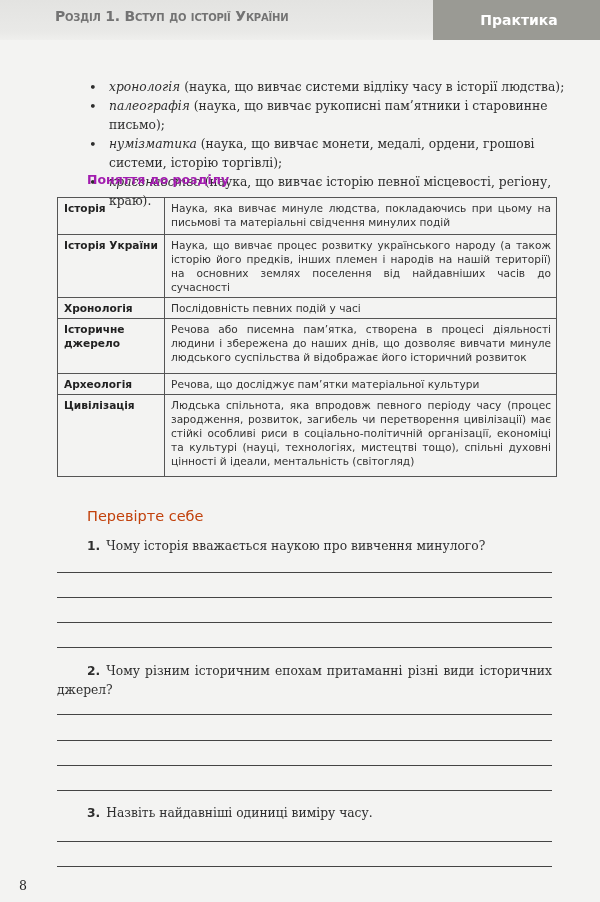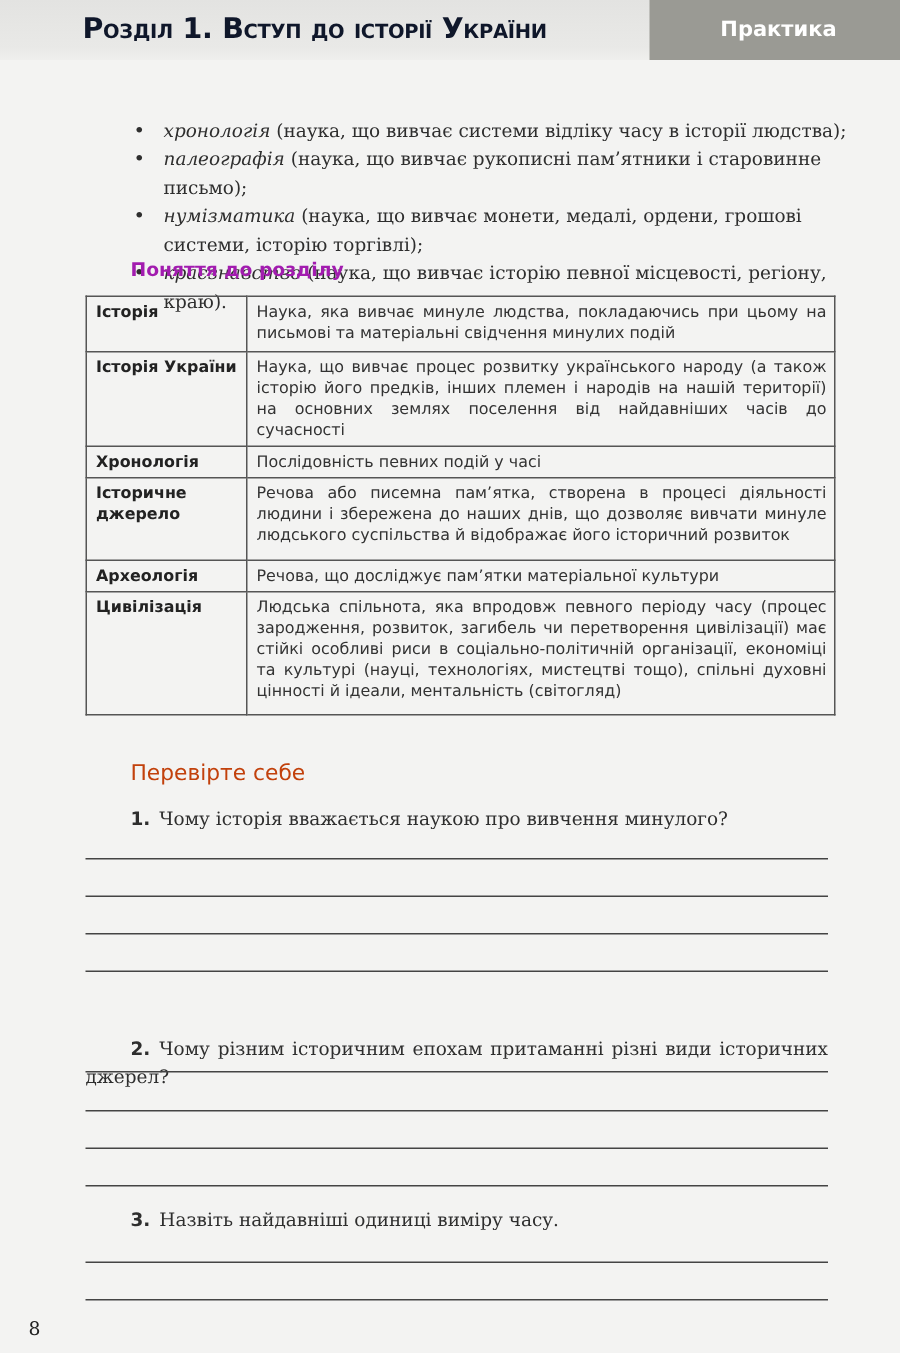--- a/index.html
+++ b/index.html
@@ -8,22 +8,22 @@
     background: #f3f3f2;
     font-family: "DejaVu Serif", serif;
     color: #2a2a2a;
   }
   .header-band {
     position: absolute; left: 0; top: 0; width: 600px; height: 40px;
     background: linear-gradient(to bottom, #e3e3e1 0%, #e9e9e7 80%, #efefed 100%);
   }
   .header-title {
     position: absolute; left: 55px; top: 8px;
-    font-family: "DejaVu Sans", sans-serif; font-weight: bold; font-size: 19px;
-    color: #0f172a; letter-spacing: -0.2px;
+    font-family: "DejaVu Sans", sans-serif; font-weight: bold; font-size: 14px;
+    color: #737373; letter-spacing: -0.2px;
     font-variant: small-caps;
   }
   .practice-tab {
     position: absolute; left: 433px; top: 0; width: 172px; height: 40px;
     background: #9a9a94; color: #fff;
     font-family: "DejaVu Sans", sans-serif; font-weight: bold; font-size: 14px;
     display: flex; align-items: center; justify-content: center;
   }
   .bullets {
     position: absolute; left: 75px; top: 64px; width: 490px;
@@ -117,21 +117,21 @@
 <div class="check-title">Перевірте себе</div>
 
 <div class="question" style="top:537px; padding-left:30px; width:465px;">
   <span class="num">1.</span><span>Чому історія вважається наукою про вивчення минулого?</span>
 </div>
 <div class="answer-line" style="top:572px"></div>
 <div class="answer-line" style="top:597px"></div>
 <div class="answer-line" style="top:622px"></div>
 <div class="answer-line" style="top:647px"></div>
 
-<div class="question" style="top:662px; text-indent:30px;margin-top:28px;">
+<div class="question" style="top:662px; text-indent:30px;">
   <span class="num">2.</span><span>Чому різним історичним епохам притаманні різні види історичних джерел?</span>
 </div>
 <div class="answer-line" style="top:714px"></div>
 <div class="answer-line" style="top:740px"></div>
 <div class="answer-line" style="top:765px"></div>
 <div class="answer-line" style="top:790px"></div>
 
 <div class="question" style="top:804px; padding-left:30px; width:465px;">
   <span class="num">3.</span><span>Назвіть найдавніші одиниці виміру часу.</span>
 </div>

